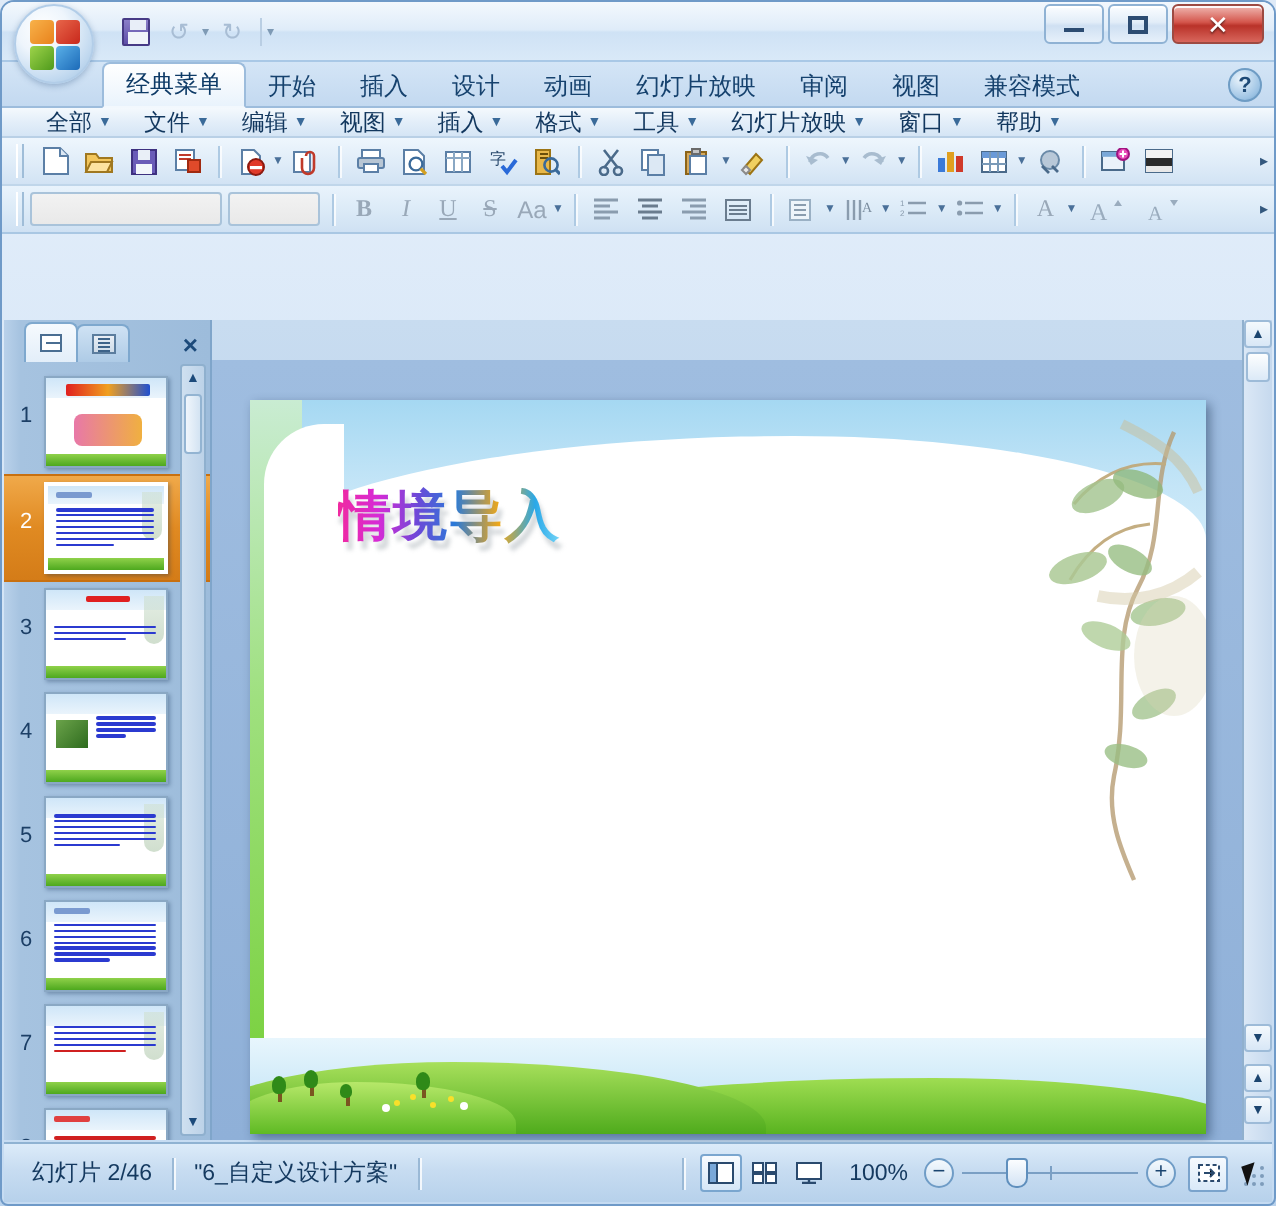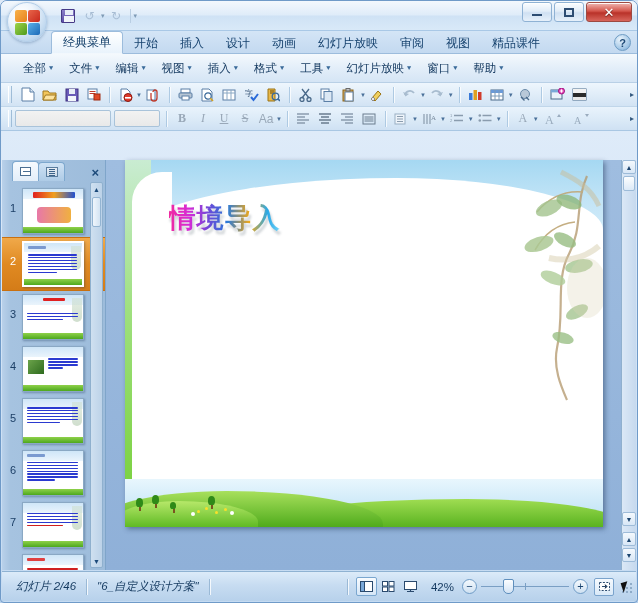--- a/index.html
+++ b/index.html
@@ -98,24 +98,23 @@
   .help-orb {
     position: absolute; right: 6px; bottom: 2px; width: 17px; height: 17px;
     border-radius: 50%;
     background: radial-gradient(circle at 35% 30%, #eaf4fc, #9dc3e4 70%, #6f9fc8);
     border: 1px solid #6e9cc4; color: #1e4a76; font-size: 11px;
     display: flex; align-items: center; justify-content: center; font-weight: bold;
   }
 
   
   .menubar {
-    height: 29px; display: flex; align-items: center; padding-left: 14px; gap: 0;
+    height: 15px; display: flex; align-items: center; padding-left: 14px; gap: 0;
     background: linear-gradient(180deg,#f4f9fd 0%,#e3eef9 50%,#d5e5f5 100%);
     border-bottom: 1px solid #b9d0e6;
-    font-family: Liberation Mono, monospace;
   }
   .menu-item {
     font-size: 11.5px; color: #12375e; padding: 2px 8px 2px 8px; display:flex; align-items:center; gap:3px;
     white-space: nowrap;
   }
   .menu-item .cv { font-size: 7px; color: #3a6a99; }
 
   
   .toolbar-row {
     height: 24px; display: flex; align-items: center; gap: 0; padding-left: 6px;
@@ -234,21 +233,22 @@
     position: absolute; left: 1px; right: 1px; top: 14px; height: 30px;
     background: linear-gradient(90deg,#f0f6fc,#d3e3f2);
     border: 1px solid #93b4d2; border-radius: 2px;
   }
 
   
   .stage {
     flex: 1; position: relative;
     background: linear-gradient(180deg,#9fbde0 0%,#8fb0d8 100%);
     display: flex; align-items: flex-start; justify-content: center;
-    padding: 0 0 0 0;
+    padding: 20px 0 0 0;
+    margin-top: 20px;
   }
   .slide {
     width: 478px; height: 367px; position: relative; overflow: hidden;
     background: #ffffff;
     box-shadow: 2px 2px 5px rgba(15,40,70,.45);
   }
   
   .sl-topsky {
     position:absolute; left:0; top:0; right:0; height:95px;
     background: linear-gradient(180deg,#a5d8f2 0%,#c4e5f7 45%,#daf0fb 100%);
@@ -334,21 +334,21 @@
   }
 
   
   .statusbar {
     position: absolute; left: 1px; right: 1px; bottom: 1px; height: 30px;
     background: linear-gradient(180deg,#dcebf9 0%,#c7dcf1 45%,#b7d1eb 100%);
     border-top: 1px solid #8fb2d2;
     display: flex; align-items: center; padding: 0 4px;
     font-size: 11.5px; color: #14395f;
   }
-  .sb-cell { padding: 0 10px; white-space: nowrap; font-style: italic; }
+  .sb-cell { padding: 0 10px; white-space: nowrap; }
   .sb-sep { width: 1px; height: 16px; background: #9ab9d6; box-shadow: 1px 0 0 rgba(255,255,255,.8); }
   .sb-spacer { flex: 1; }
   .view-btns { display: flex; gap: 1px; margin-right: 8px; }
   .vbtn {
     width: 21px; height: 19px; border: 1px solid transparent; border-radius: 2px;
     display: flex; align-items: center; justify-content: center;
   }
   .vbtn.active {
     background: linear-gradient(180deg,#f8fbfe,#d5e6f7);
     border-color: #7aa6cf;
@@ -427,21 +427,21 @@
 
   <div class="ribbon-tabs">
     <div class="rtab active">经典菜单</div>
     <div class="rtab">开始</div>
     <div class="rtab">插入</div>
     <div class="rtab">设计</div>
     <div class="rtab">动画</div>
     <div class="rtab">幻灯片放映</div>
     <div class="rtab">审阅</div>
     <div class="rtab">视图</div>
-    <div class="rtab">精品课件</div>
+    <div class="rtab">兼容模式</div>
     <div class="help-orb">?</div>
   </div>
 
   <div class="menubar">
     <div class="menu-item">
       <span>全部</span>
       <span class="cv">▼</span>
     </div>
     <div class="menu-item">
       <span>文件</span>
@@ -992,21 +992,21 @@
           </svg>
       </div>
       <div class="vbtn">
         <svg width="13" height="11" viewBox="0 0 13 11">
             <rect x="0.5" y="0.5" width="12" height="8" fill="#fff" stroke="#2a4a6e"></rect>
             <path d="M6.5 8.5v2M3 10.5h7" stroke="#2a4a6e" stroke-width="1.2"></path>
           </svg>
       </div>
     </div>
 
-    <div class="zoom-pct">42%</div>
+    <div class="zoom-pct">100%</div>
 
     <div class="zoom-ctl">
       <div class="zcircle">−</div>
       <div class="ztrack">
         <div class="ztick"></div>
         <div class="zhandle"></div>
       </div>
       <div class="zcircle">+</div>
     </div>
 

